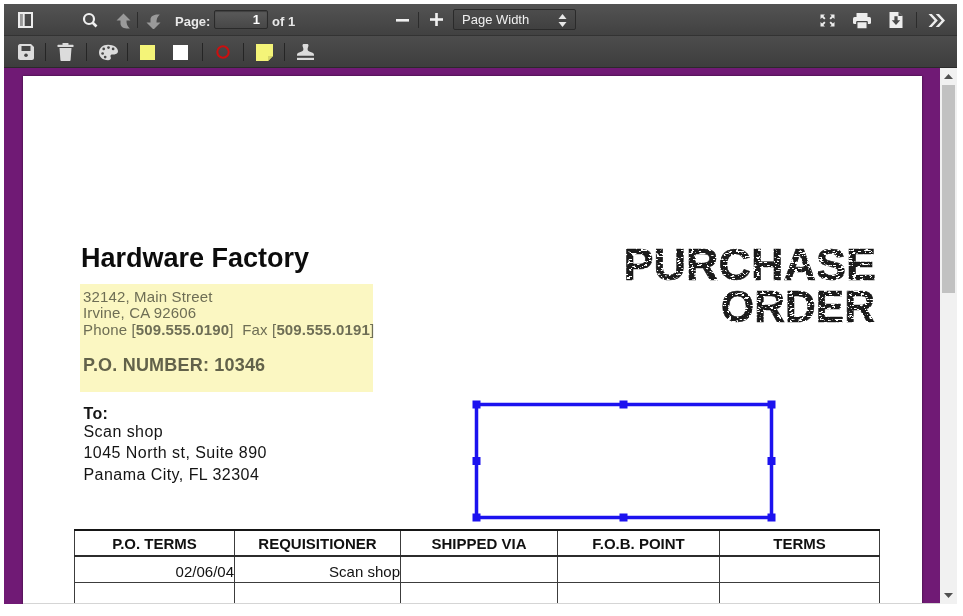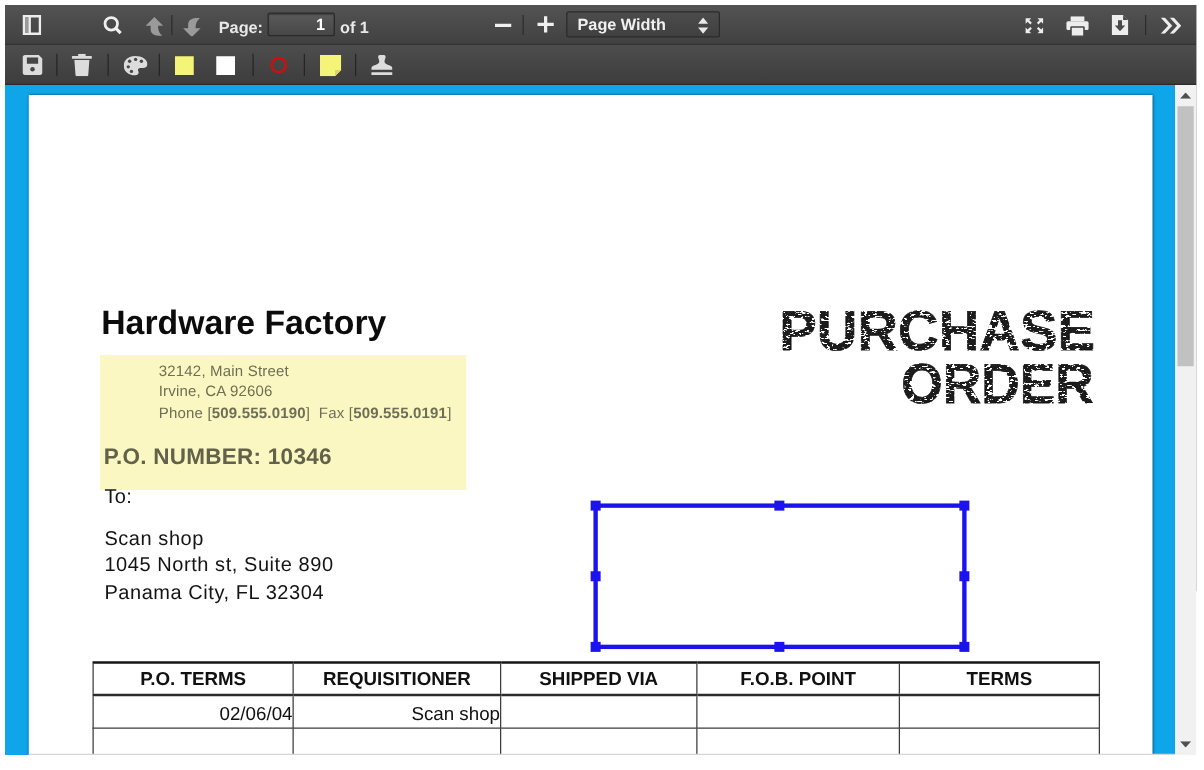--- a/index.html
+++ b/index.html
@@ -13,36 +13,36 @@
   .icon { position:absolute; }
   .vsep1 { position:absolute; top:8px; width:1px; height:16px; background:#2c2c2c; }
   .vsep2 { position:absolute; top:7px; width:1px; height:18px; background:#252525; }
   .tbtext { position:absolute; color:#e8e8e8; font-size:13px; font-weight:bold; }
   #pageinput { position:absolute; left:210px; top:6px; width:54px; height:19px;
                background:linear-gradient(#5a5a5a,#474747); border:1px solid #2a2a2a;
                border-radius:2px; color:#fff; font-size:13px; font-weight:bold;
                text-align:right; padding-right:7px; line-height:17px; box-shadow:inset 0 1px 1px rgba(0,0,0,.3); }
   #zoomsel { position:absolute; left:449px; top:5px; width:123px; height:21px;
              background:linear-gradient(#4c4c4c,#404040); border:1px solid #2a2a2a; border-radius:2px;
-             color:#f0f0f0; font-size:13px; font-weight:bold; line-height:19px; padding-left:8px; }
-  
-  #content { position:absolute; left:0; top:64px; width:936px; height:536px; background:#0ea5e9; overflow:hidden; }
+             color:#f0f0f0; font-size:13px; font-weight:normal; line-height:19px; padding-left:8px; }
+  
+  #content { position:absolute; left:0; top:64px; width:936px; height:536px; background:#701a75; overflow:hidden; }
   #page { position:absolute; left:19px; top:8px; width:899px; height:1100px; background:#fff;
           box-shadow:0 0 2px rgba(0,0,0,.6); }
   
   #sbar { position:absolute; right:0; top:64px; width:17px; height:536px; background:#f1f1f1; }
   #sthumb { position:absolute; left:2px; top:17px; width:13px; height:208px; background:#c1c1c1; }
   .sarrow { position:absolute; left:0; width:17px; height:17px; display:flex; align-items:center; justify-content:center; }
   
   .doc { position:absolute; color:#222; }
   #hf { left:58px; top:169px; font-size:27px; font-weight:bold; color:#0c0c0c; line-height:27px; }
   #ybox { position:absolute; left:56.5px; top:208px; width:293px; height:108px; background:#fbf7c2; }
-  #addr { position:absolute; left:3.5px; top:5px; font-size:12px; color:#6e6e55; line-height:16.3px; letter-spacing:0.15px; white-space:nowrap;margin-left:44px; }
+  #addr { position:absolute; left:3.5px; top:5px; font-size:15px; color:#6e6e55; line-height:16.3px; letter-spacing:0.15px; white-space:nowrap; }
   #po { position:absolute; left:3.5px; top:70.5px; font-size:18px; font-weight:bold; color:#62624a; letter-spacing:0.2px; }
-  #tolabel { position:absolute; left:60.5px; top:314px; font-size:16px; font-weight:normal; color:#141414; line-height:16.5px; letter-spacing:0.3px;text-align:center; }
+  #tolabel { position:absolute; left:60.5px; top:330px; font-size:16px; font-weight:bold; color:#141414; line-height:16.5px; letter-spacing:0.3px;text-align:center; }
   #tolines { position:absolute; left:60.5px; top:344.8px; font-size:16px; color:#141414; line-height:21.5px; letter-spacing:0.45px; }
   
   #potable { position:absolute; left:51px; top:453px; width:806px; border-collapse:collapse;
              font-size:15px; color:#111; }
   #potable td { border:1px solid #3c3c3c; text-align:center; height:26px; }
   #potable tr.hd td { border-top:2.5px solid #161616; border-bottom:2px solid #2c2c2c; font-weight:bold; padding:0; }
   #potable tr.dt td { padding-top:5px;text-align:right; }
 </style>
 </head>
 <body>

